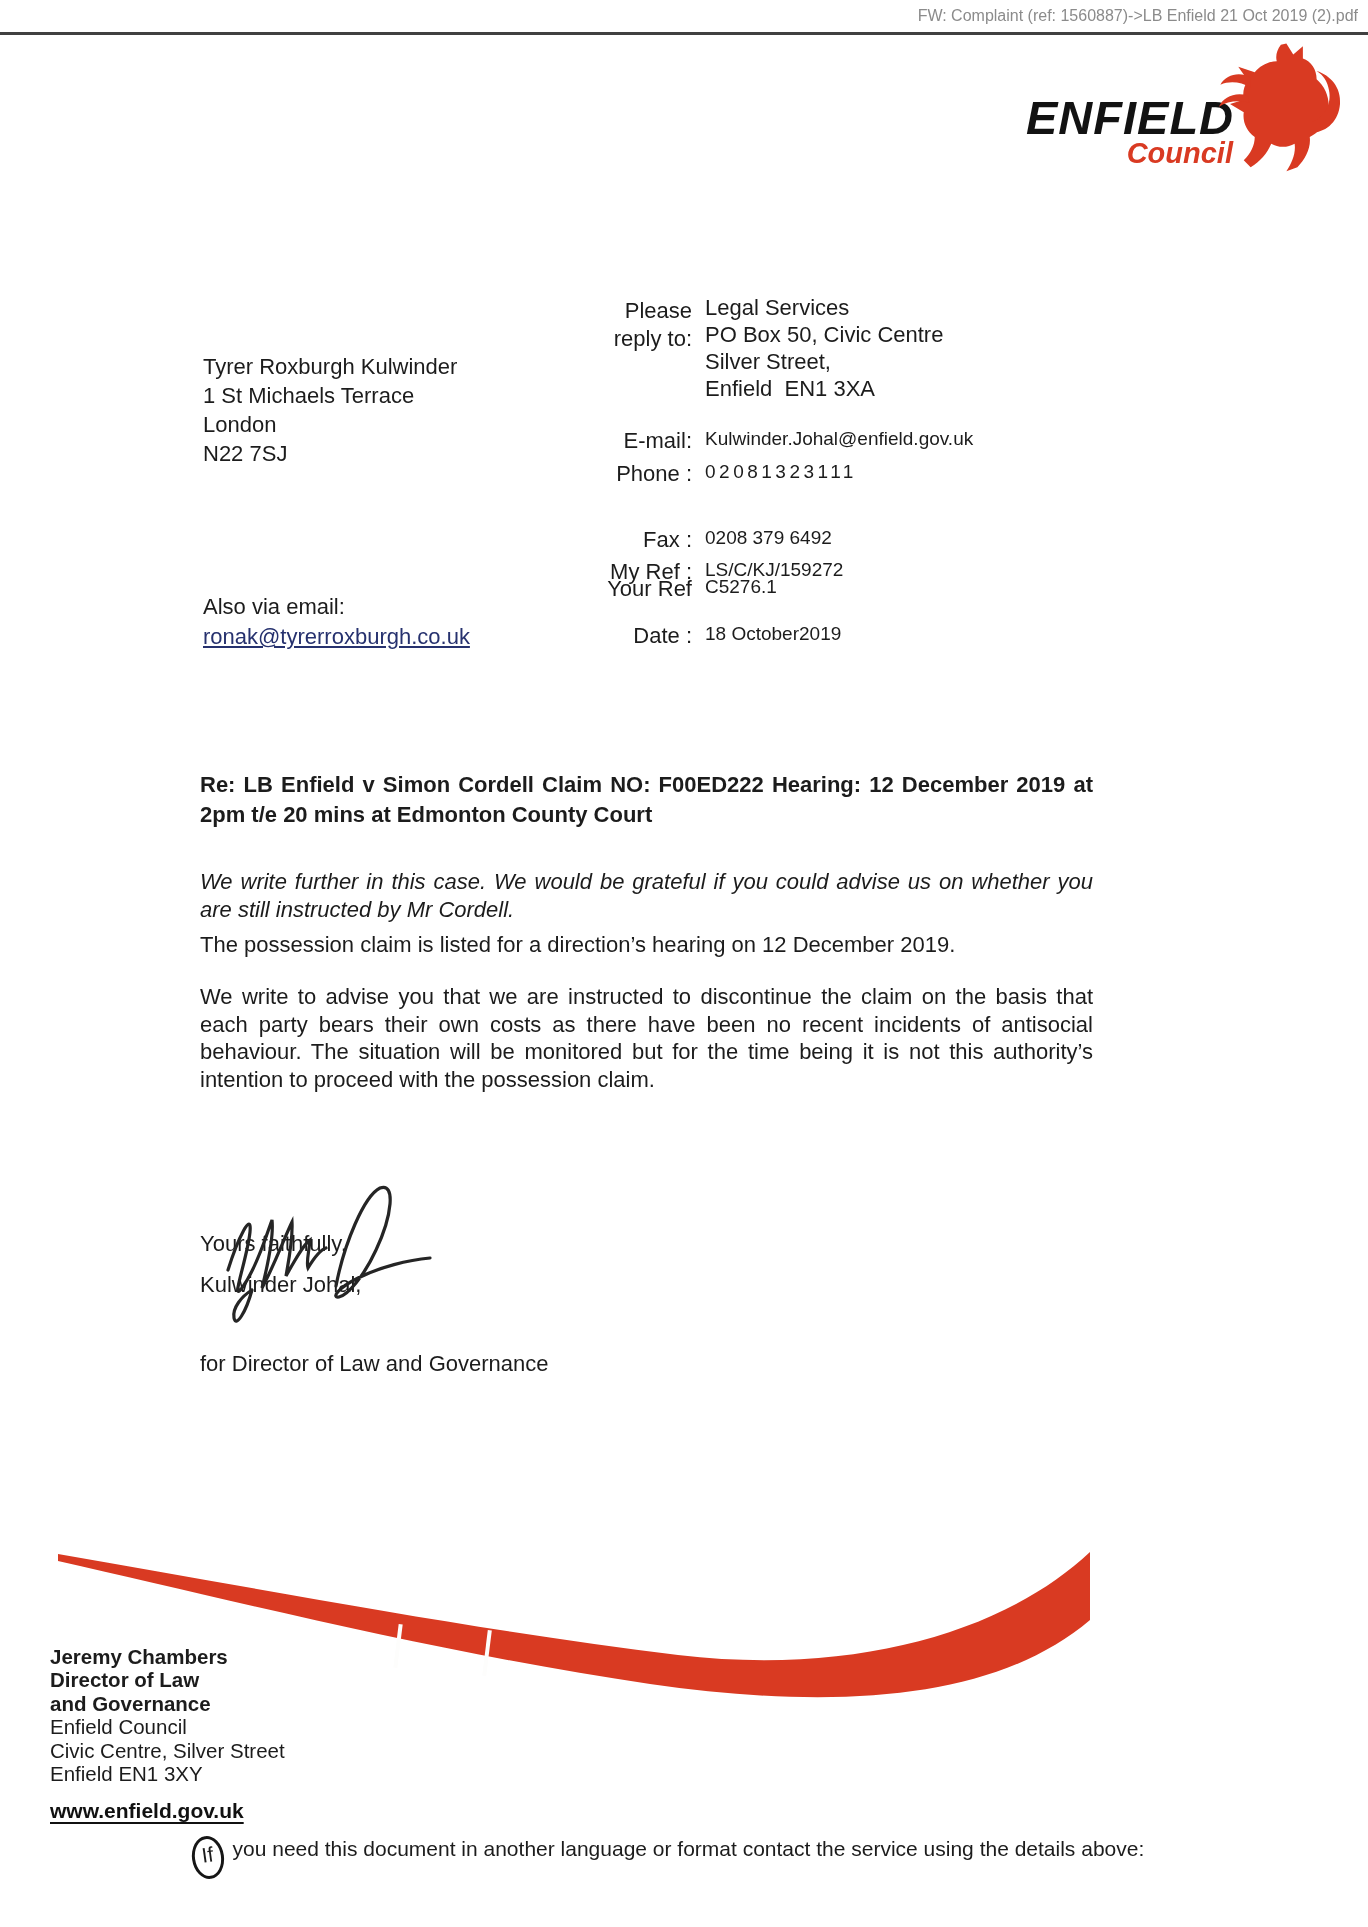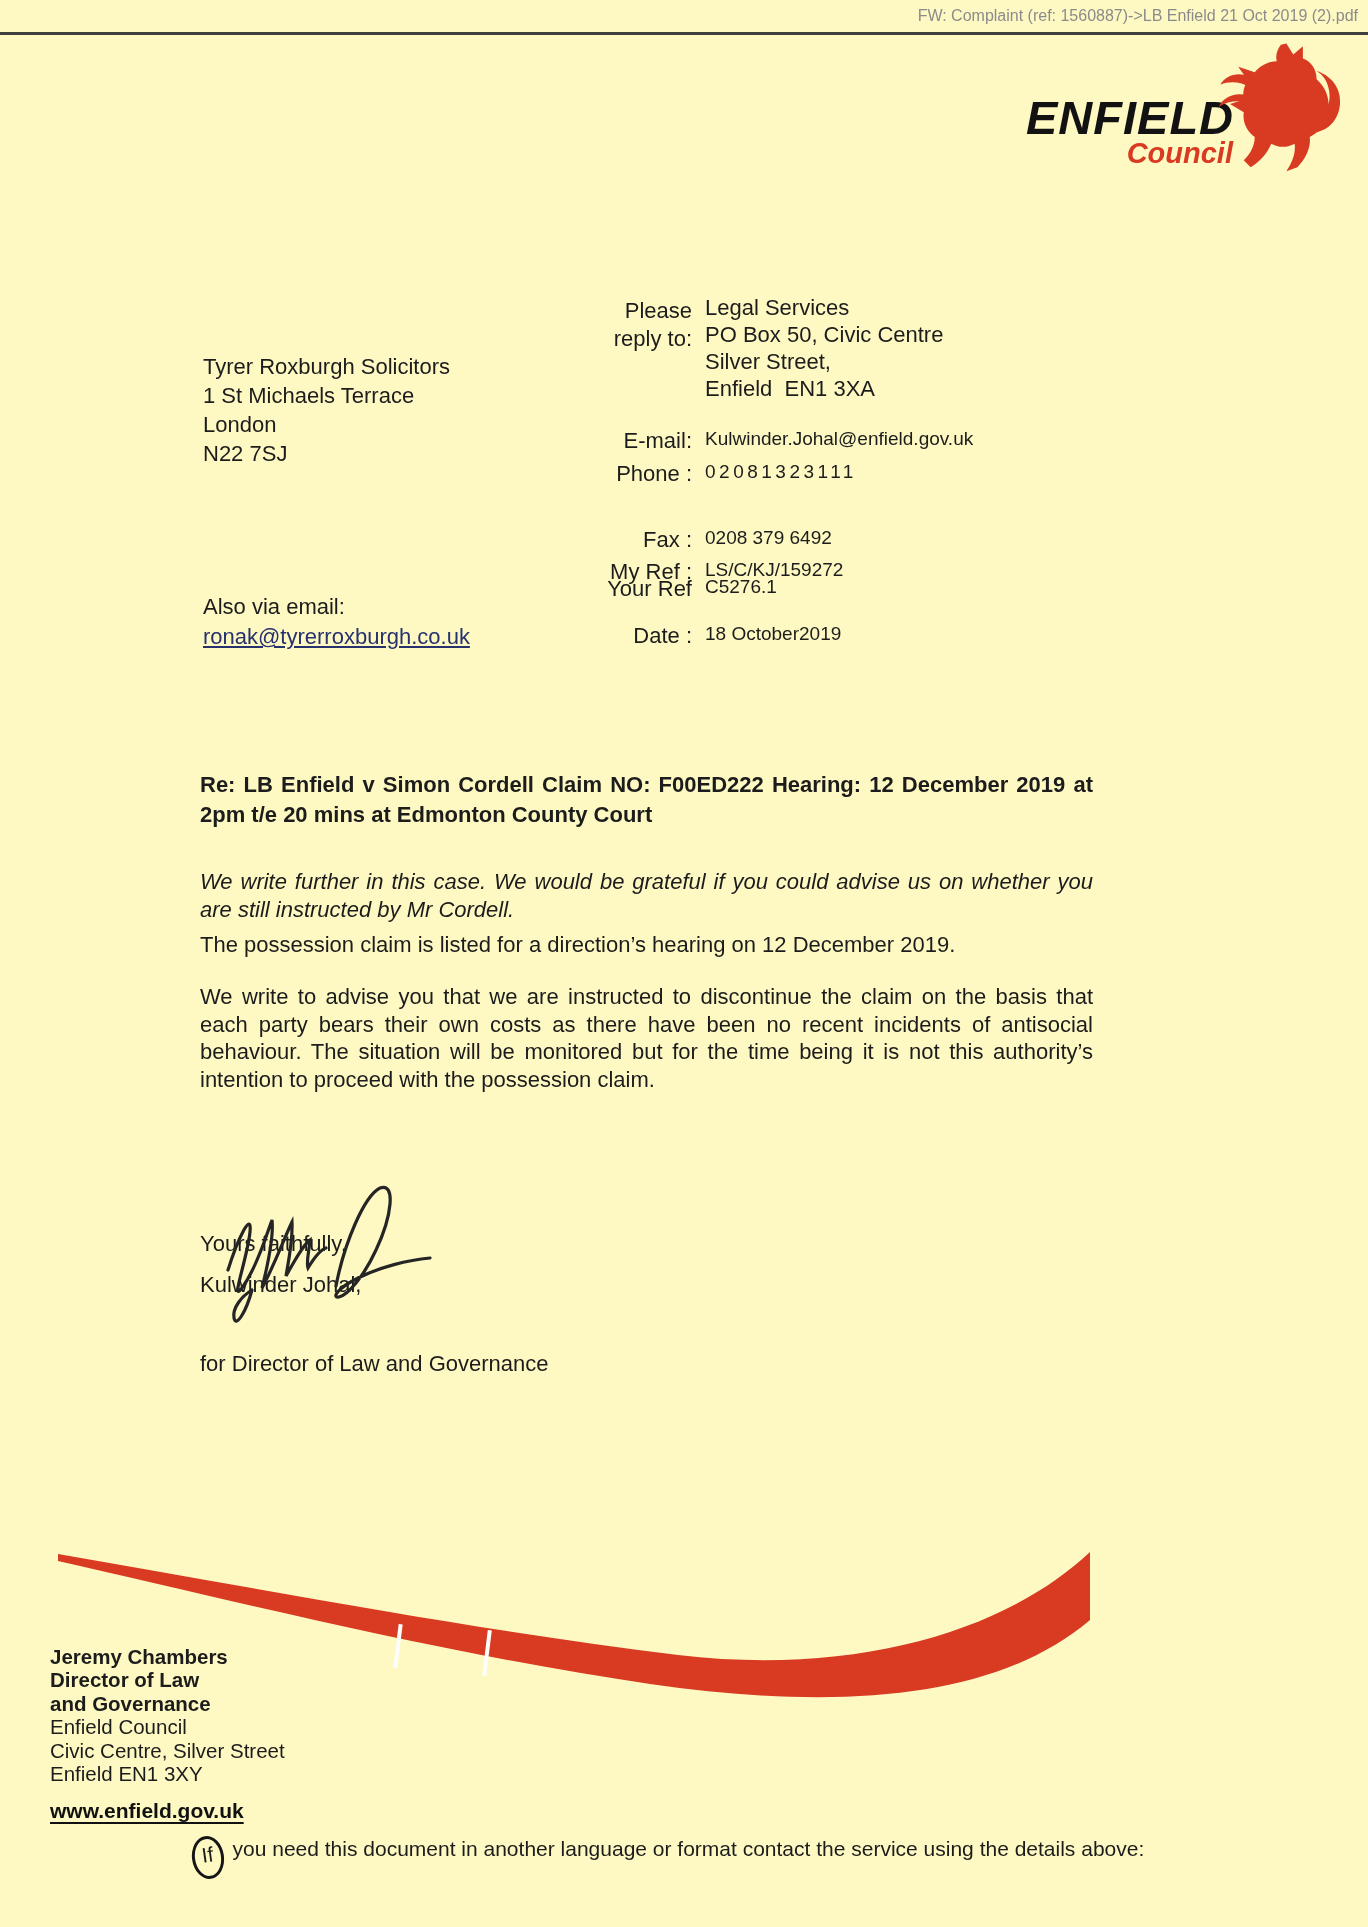--- a/index.html
+++ b/index.html
@@ -1,18 +1,18 @@
 <!DOCTYPE html>
 <html><head>
 <meta charset="utf-8">
 <style>
   html,body{margin:0;padding:0;background:#e9e9e9;}
   .page{
     position:relative;width:1368px;height:1927px;margin:0 auto;
-    background:#fef9c3;color:#1c1c1c;
+    background:#ffffff;color:#1c1c1c;
     font-family:"Liberation Sans",sans-serif;overflow:hidden;
   }
   
   .pdf-title{position:absolute;top:7px;right:10px;font-size:16px;color:#8b8b8b;}
   .top-rule{position:absolute;top:32px;left:0;width:100%;height:3px;background:#404040;}
 
   
   .logo-enfield{position:absolute;top:90px;left:1026px;width:207px;text-align:right;
     font-style:italic;font-weight:bold;font-size:47px;letter-spacing:1px;color:#121212;}
   .logo-council{position:absolute;top:137px;left:1026px;width:207px;text-align:right;
@@ -72,21 +72,21 @@
   <div class="logo-enfield">ENFIELD</div>
   <div class="logo-council">Council</div>
   <svg class="logo-beast" viewBox="0 0 100 96" aria-hidden="true">
     <path fill="#d93a22" d="M47 2 C44 6 43 10 44 14 C38 14 32 17 28 22 L16 18 L23 28 C20 32 19 37 20 42 L10 45 L20 51 C19 58 22 65 28 69 C28 75 25 81 20 86 L25 91 C32 87 37 81 40 74 C45 77 52 77 57 74 C58 81 55 88 51 94 L59 91 C65 85 69 77 68 69 C74 66 78 61 80 55 C84 45 81 34 73 27 C73 20 69 14 63 12 L63 3 L56 9 L51 1 Z"></path>
     <path fill="#d93a22" d="M70 58 C79 54 84 45 82 35 C81 29 78 24 73 21 C83 24 91 33 90 45 C89 57 81 65 70 66 Z"></path>
     <path fill="#d93a22" d="M25 33 C18 29 10 28 3 31 C7 24 17 21 25 26 Z"></path>
     <path fill="#d93a22" d="M24 44 C16 42 8 43 2 47 C5 40 14 36 23 39 Z"></path>
   </svg>
 
   <div class="recipient">
-    <div>Tyrer Roxburgh Solicitors</div>
+    <div>Tyrer Roxburgh Kulwinder</div>
     <div>1 St Michaels Terrace</div>
     <div>London</div>
     <div>N22 7SJ</div>
   </div>
 
   <div class="reply-label">
     <div>Please</div>
     <div>reply to:</div>
   </div>
   <div class="reply-values">

